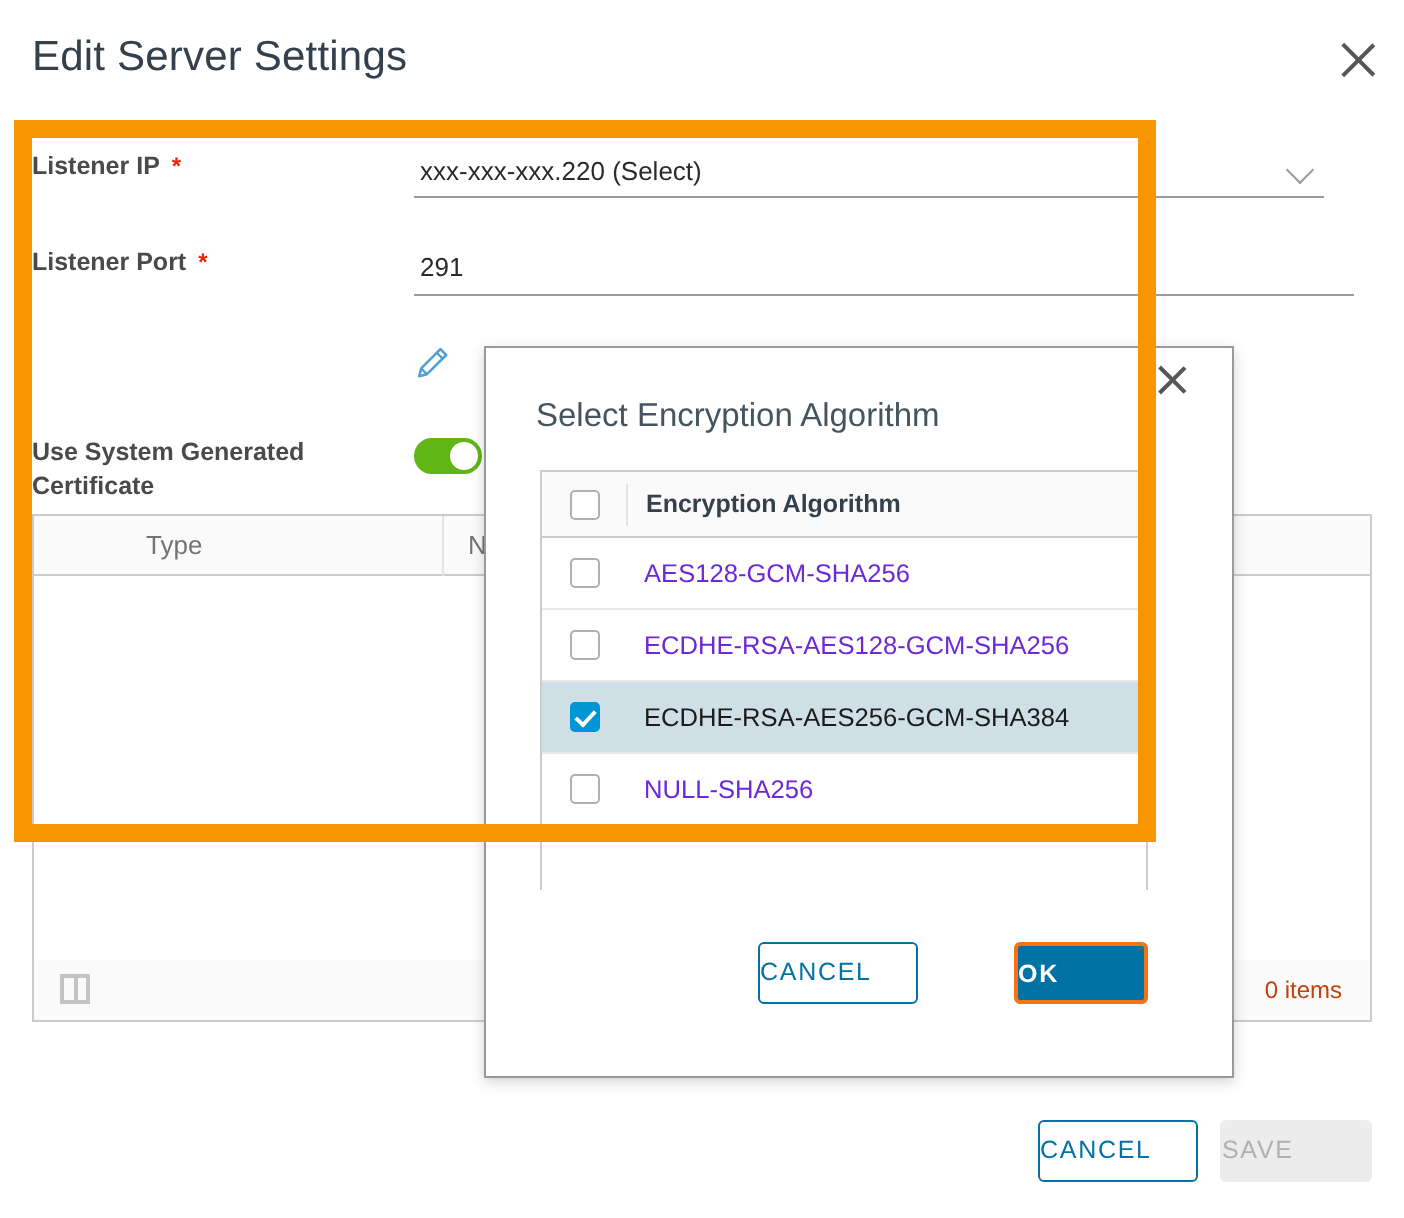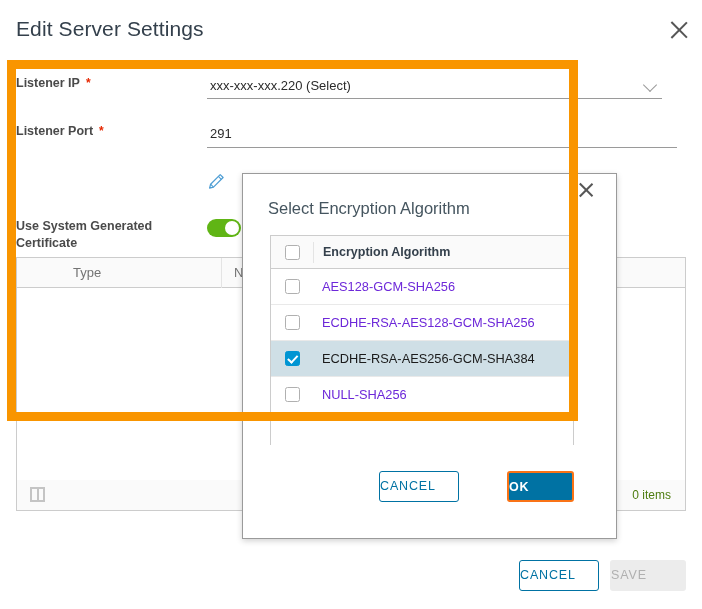--- a/index.html
+++ b/index.html
@@ -185,21 +185,21 @@
     width: 2px;
     background: #c4c4c4;
   }
   .dg-items {
     position: absolute;
     right: 14px;
     top: 0;
     height: 30px;
     line-height: 30px;
     font-size: 12px;
-    color: #4d7c0f;
+    color: #c2410c;
     white-space: nowrap;
   }
 
   
   .btn {
     position: absolute;
     box-sizing: border-box;
     font-size: 12.5px;
     letter-spacing: 0.85px;
     cursor: pointer;

